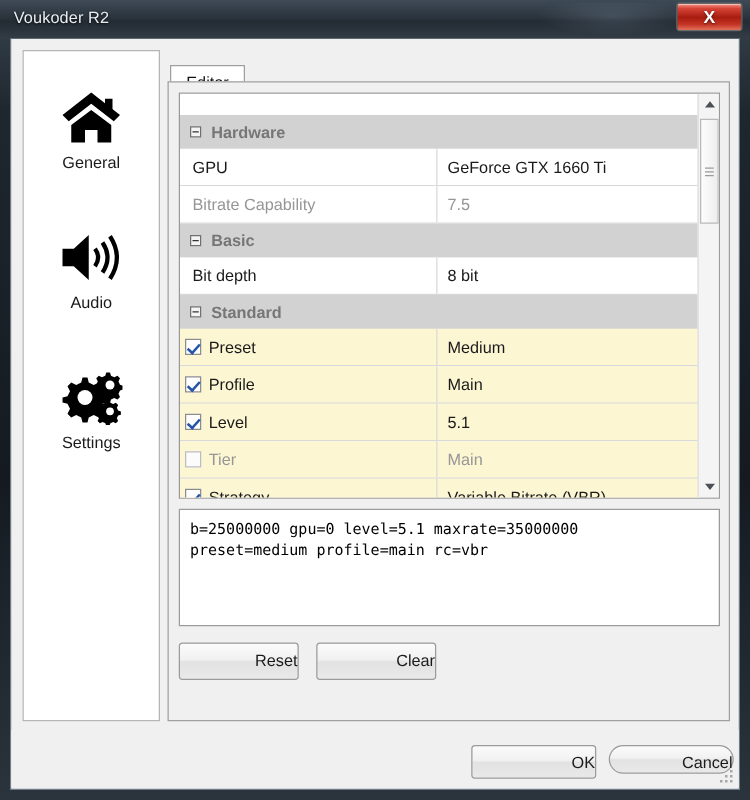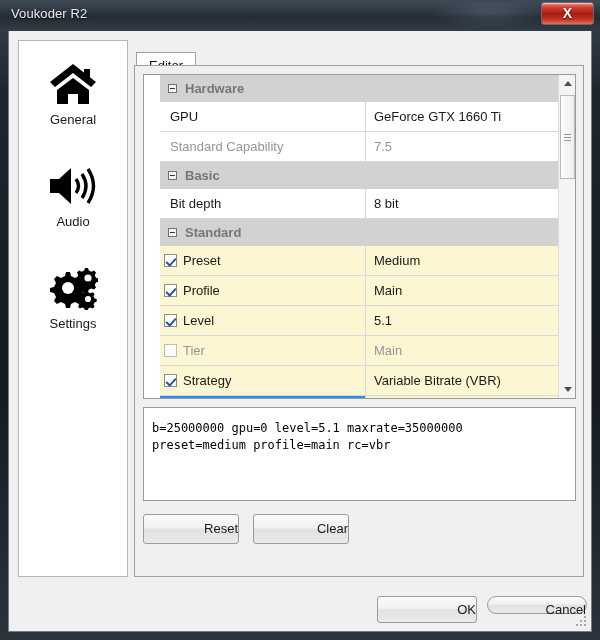--- a/index.html
+++ b/index.html
@@ -57,20 +57,21 @@
     width: 110px; height: 537px;
     background: #fff; border: 1px solid #b5b5b5;
   }
   .side-item {
     position: relative;
     height: 102px; width: 108px;
     display: flex; flex-direction: column;
     align-items: center; justify-content: center;
     cursor: pointer;
     border: 1px solid transparent;
+    margin-top: 10px;
   }
   .side-item.selected {
     background: linear-gradient(180deg,#fafafa,#e4e4e4);
     border: 1px solid #c6c6c6;
   }
   .side-icon { height: 52px; display: flex; align-items: center; justify-content: center; }
   .side-label { font-size: 13px; color: #1a1a1a; margin-top: 2px; }
 
   
   .tabpanel {
@@ -92,21 +93,21 @@
     background: #f0f0f0; border: 1px solid #a0a0a0;
   }
 
   
   .propgrid {
     position: absolute; left: 8px; top: 8px;
     width: 433px; height: 325px;
     background: #fff; border: 1px solid #9a9a9a;
     overflow: hidden;
   }
-  .grid-rows { position: absolute; left: 0; top: 0; width: 416px; padding-left: 16px; }
+  .grid-rows { position: absolute; left: 0; top: 17px; width: 416px; }
   .cat-row {
     height: 27px; background: #d2d2d2;
     display: flex; align-items: center;
     border-bottom: 1px solid #d2d2d2;
   }
   .cat-toggle {
     width: 9px; height: 9px; margin-left: 8px; margin-right: 8px;
     border: 1px solid #707070; background: #f4f4f4;
     position: relative; cursor: pointer; flex: none;
   }
@@ -170,41 +171,41 @@
     display: flex; align-items: center; justify-content: center;
   }
   .sb-grip { width: 7px; }
   .sb-grip i { display: block; height: 1px; background: #9a9a9a; margin: 2px 0; }
 
   
   .cmdbox {
     position: absolute; left: 8px; top: 341px;
     width: 433px; height: 94px;
     background: #fff; border: 1px solid #9a9a9a;
-    padding: 12px 8px;
+    padding: 7px 8px;
     font-family: "DejaVu Sans Mono", "Liberation Mono", monospace;
     font-size: 12px; color: #000; line-height: 17px;
     white-space: pre; overflow: hidden;
     cursor: text;
   }
 
   
   .btn {
     background: linear-gradient(180deg,#fbfbfb 0%,#f1f1f1 45%,#e2e2e2 52%,#e9e9e9 100%);
     border: 1px solid #9b9b9b; border-radius: 3px;
     font-size: 13px; color: #1a1a1a; text-align: right;
     cursor: pointer;
   }
   .btn-reset { position: absolute; left: 8px; top: 448px; width: 96px; height: 30px; line-height: 28px; }
   .btn-clear { position: absolute; left: 118px; top: 448px; width: 96px; height: 30px; line-height: 28px; }
 
   
   .footer { position: absolute; left: 0; top: 553px; width: 582px; height: 46px; background: #f0f0f0; }
   .btn-ok     { position: absolute; left: 368px; top: 12px; width: 100px; height: 27px; line-height: 25px; }
-  .btn-cancel { position: absolute; left: 478px; top: 12px; width: 100px; height: 18px; line-height: 25px; border-radius: 12px; }
+  .btn-cancel { position: absolute; left: 478px; top: 12px; width: 100px; height: 23px; line-height: 25px; border-radius: 12px; }
   .grip { position: absolute; right: 3px; bottom: 2px; width: 12px; height: 12px; }
   .grip i { position: absolute; width: 2px; height: 2px; background: #a6a6a6; }
 </style>
 </head>
 <body>
 
 <div class="window">
 
   <div class="titlebar">
     <div class="glow"></div>
@@ -275,21 +276,21 @@
 
             <div class="cat-row">
               <div class="cat-toggle"></div>
               <div class="cat-label">Hardware</div>
             </div>
             <div class="prop-row">
               <div class="prop-name">GPU</div>
               <div class="prop-value">GeForce GTX 1660 Ti</div>
             </div>
             <div class="prop-row disabled">
-              <div class="prop-name">Standard Capability</div>
+              <div class="prop-name">Bitrate Capability</div>
               <div class="prop-value">7.5</div>
             </div>
 
             <div class="cat-row">
               <div class="cat-toggle"></div>
               <div class="cat-label">Basic</div>
             </div>
             <div class="prop-row">
               <div class="prop-name">Bit depth</div>
               <div class="prop-value">8 bit</div>

